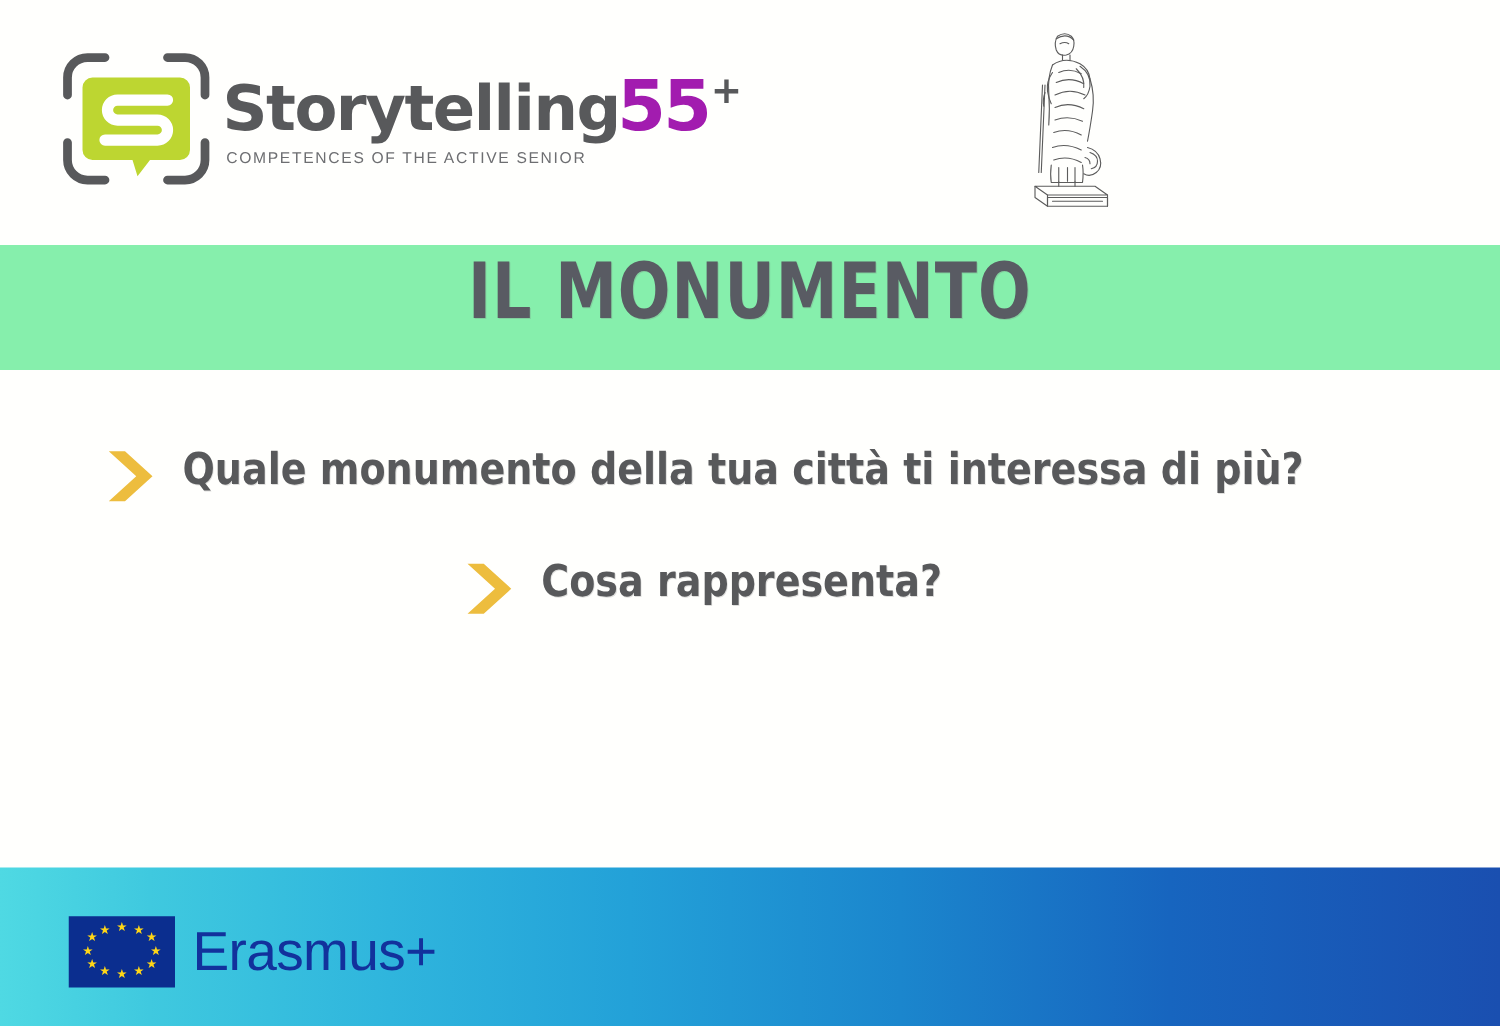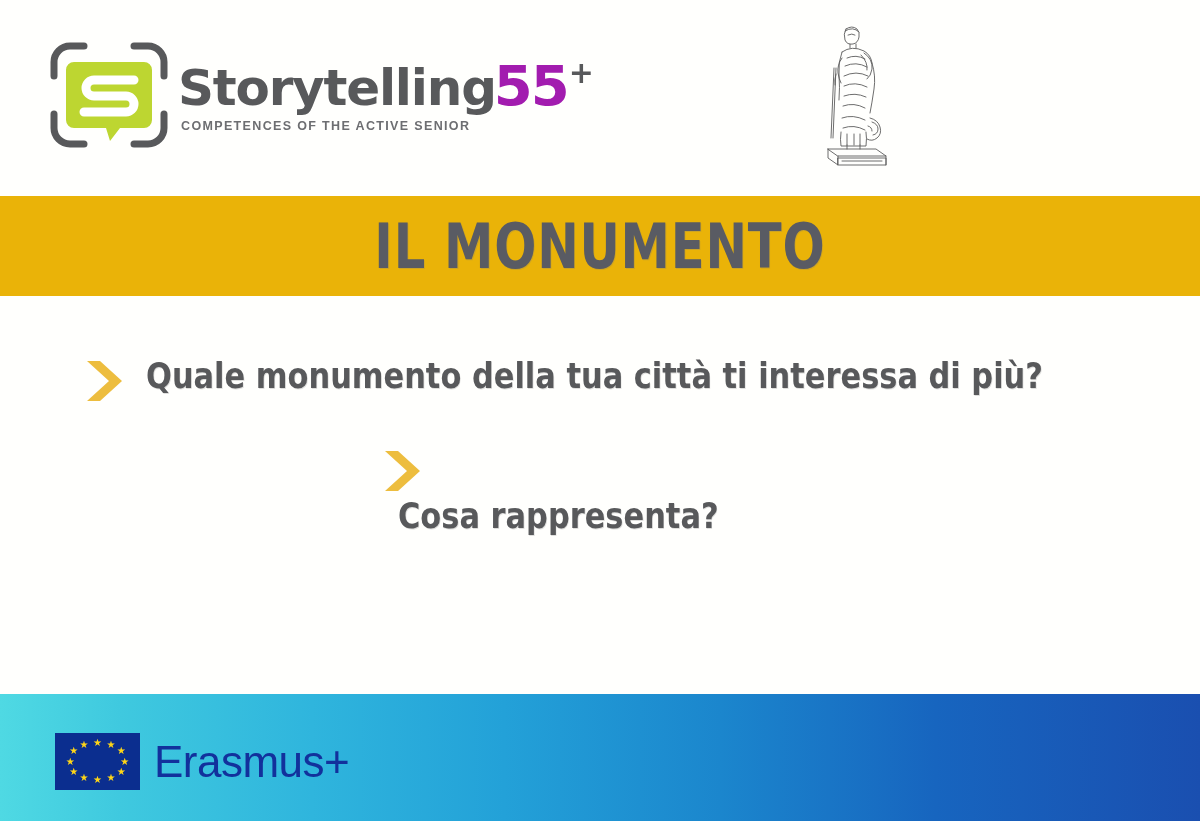--- a/index.html
+++ b/index.html
@@ -54,40 +54,40 @@
     font-weight:700;
     font-size:30px;
     color:#58595b;
     line-height:1;
     position:relative; top:-22px;
     margin-left:1px;
   }
   .wm-sub {
     font-family:"Liberation Sans", sans-serif;
     font-size:12.5px;
-    font-weight:700;
+    font-weight:400;
     letter-spacing:1.35px;
     color:#6d6e71;
     margin-top:5px;
     margin-left:3px;
     white-space:nowrap;
   }
 
   .statue {
     position:absolute; right:82px; top:22px;
     width:76px; height:148px;
   }
   .statue svg { display:block; }
 
   
   .title-band {
     position:absolute; left:0; top:196px;
     width:1200px; height:100px;
-    background:#eab308;
-    display:flex; align-items:center; justify-content:center;
+    background:#86efac;
+    display:flex; align-items:flex-start; justify-content:center;
   }
   .title-text {
     font-family:"DejaVu Sans", sans-serif;
     font-weight:700;
     font-size:62px;
     letter-spacing:1px;
     color:#595b63;
     transform:scaleX(0.80);
     transform-origin:center;
     white-space:nowrap;
@@ -98,21 +98,21 @@
   .body-area {
     position:absolute; left:0; top:296px;
     width:1200px; height:514px;
   }
   .q-row {
     position:absolute;
     display:flex;
     align-items:flex-start;
   }
   .q1 { left:84px;  top:58px;  }
-  .q2 { left:382px; top:148px;flex-direction:column; }
+  .q2 { left:371px; top:148px; }
   .q3 { left:96px;  top:238px; }
 
   .chevron { flex:0 0 auto; margin-top:4px; }
   .chevron svg { display:block; }
 
   .q-text {
     font-family:"DejaVu Sans", sans-serif;
     font-weight:700;
     font-size:35px;
     line-height:1.27;

